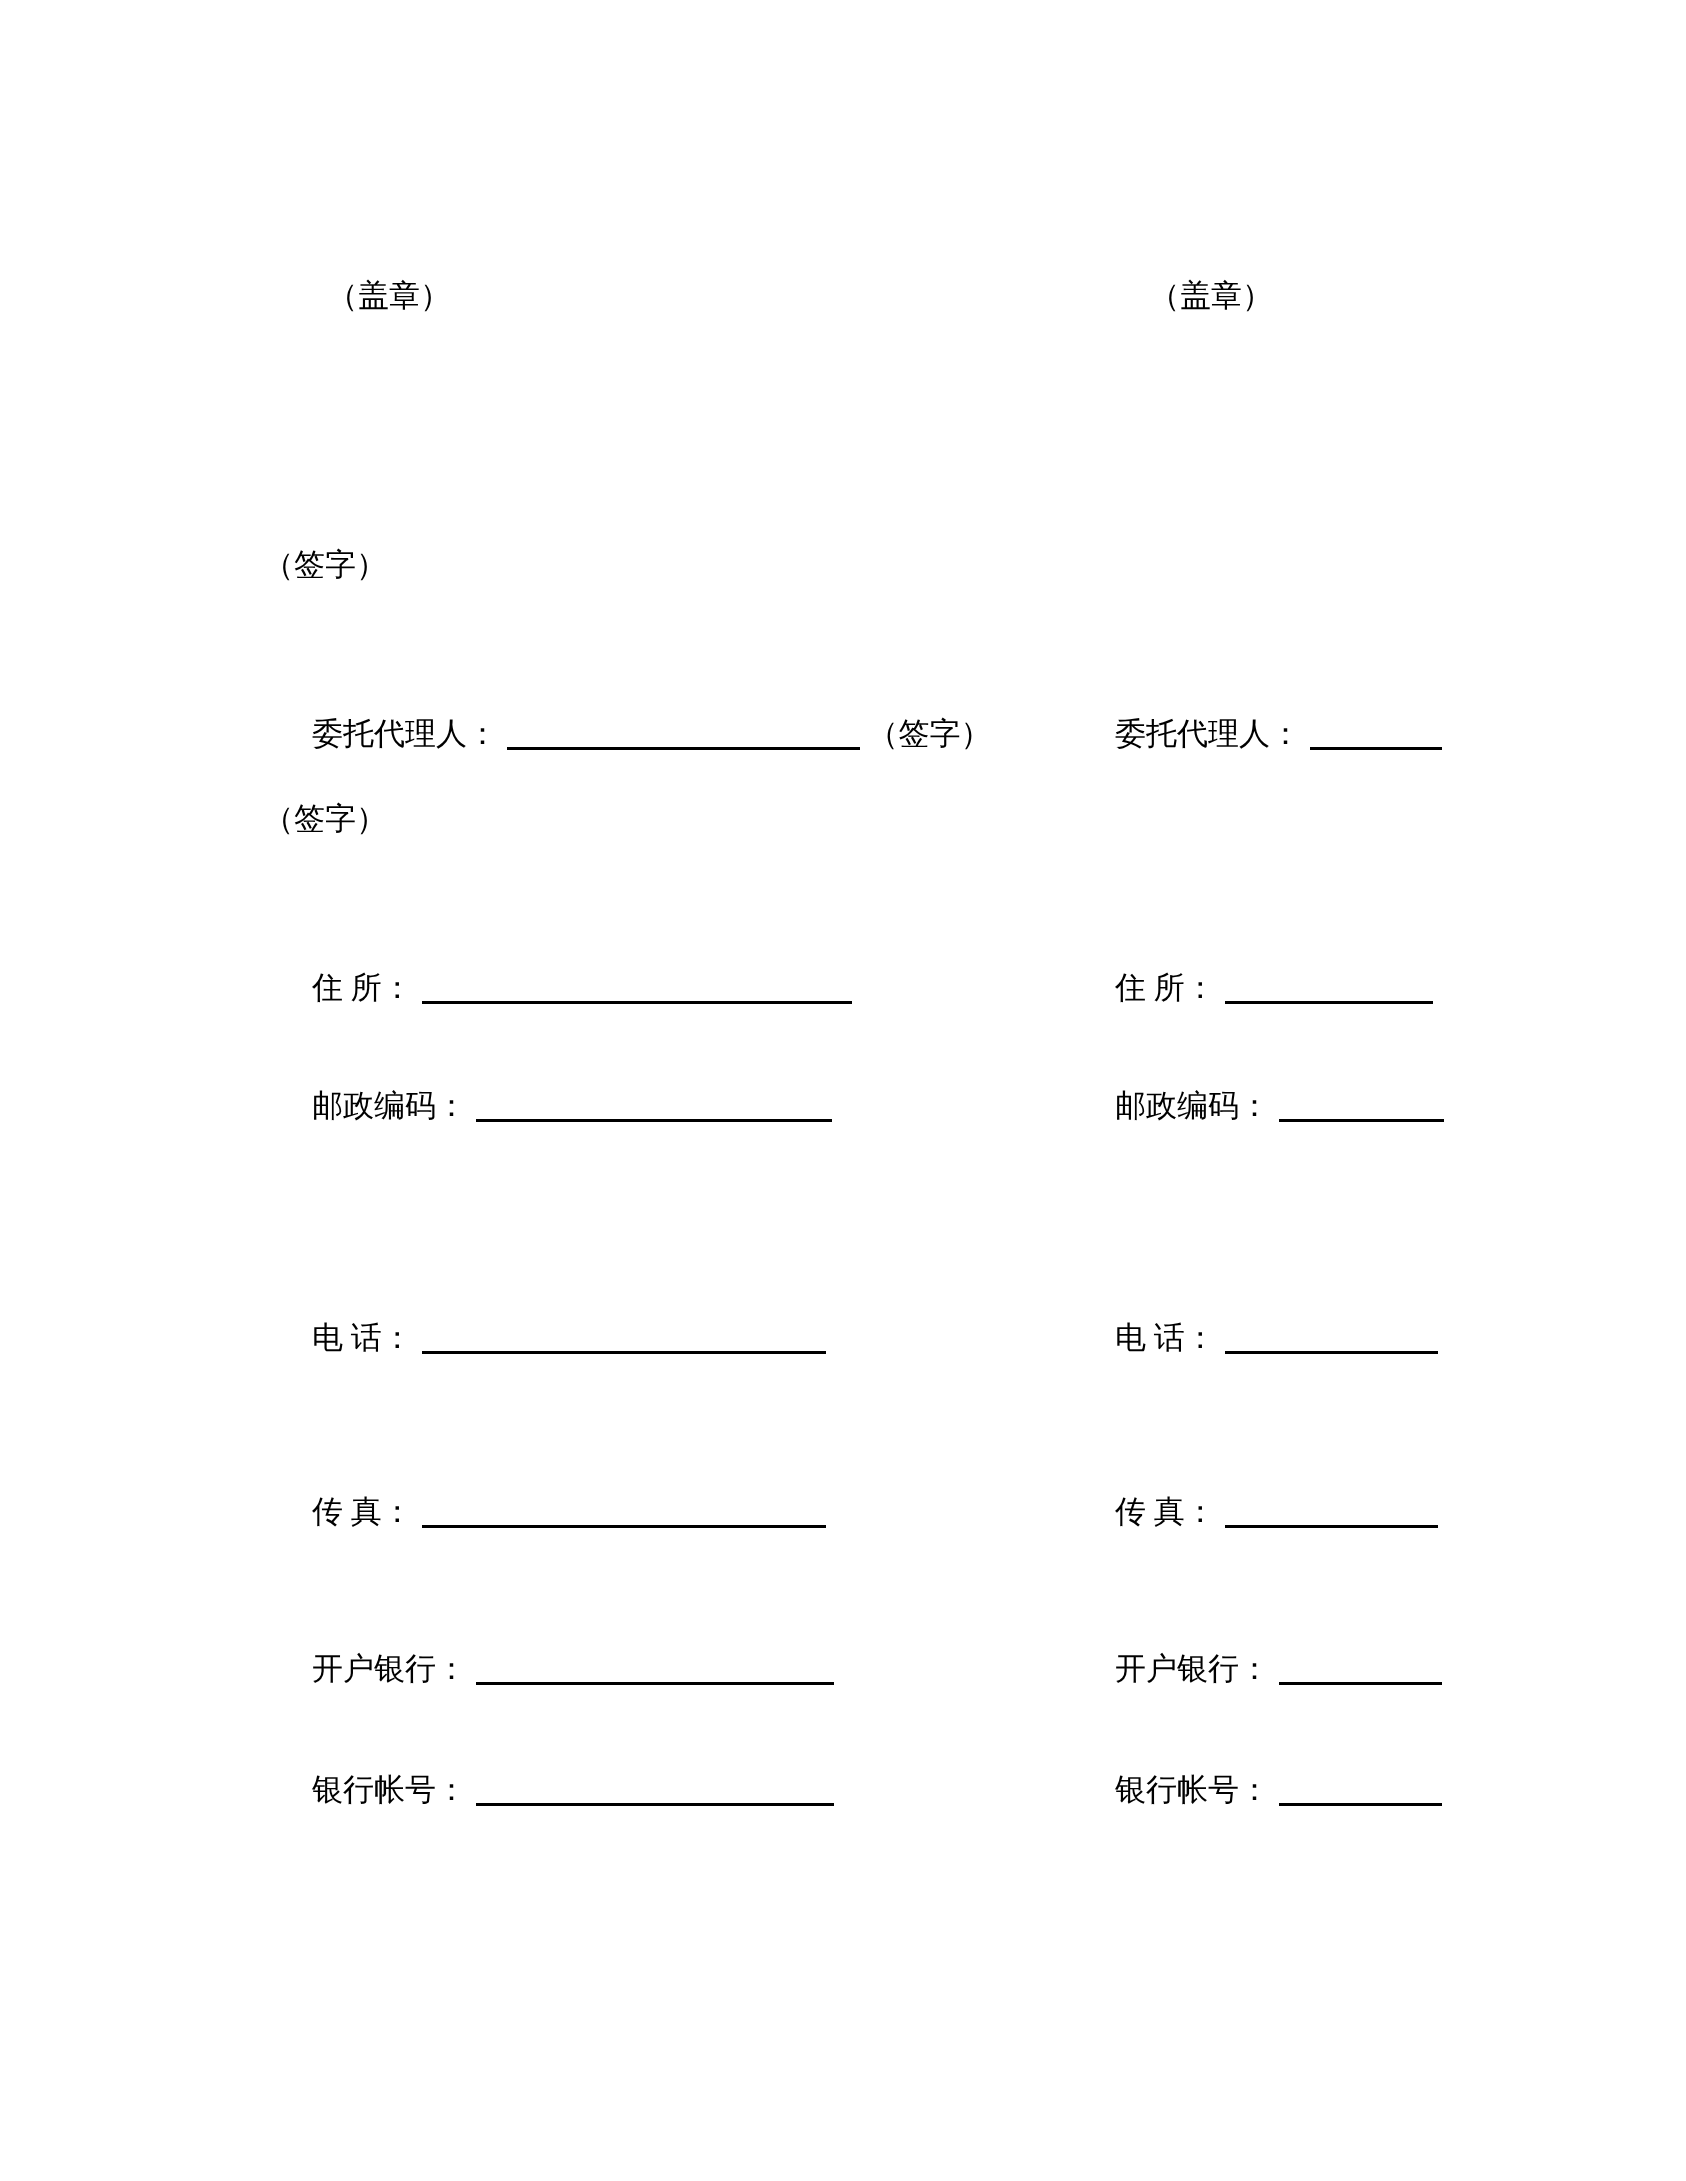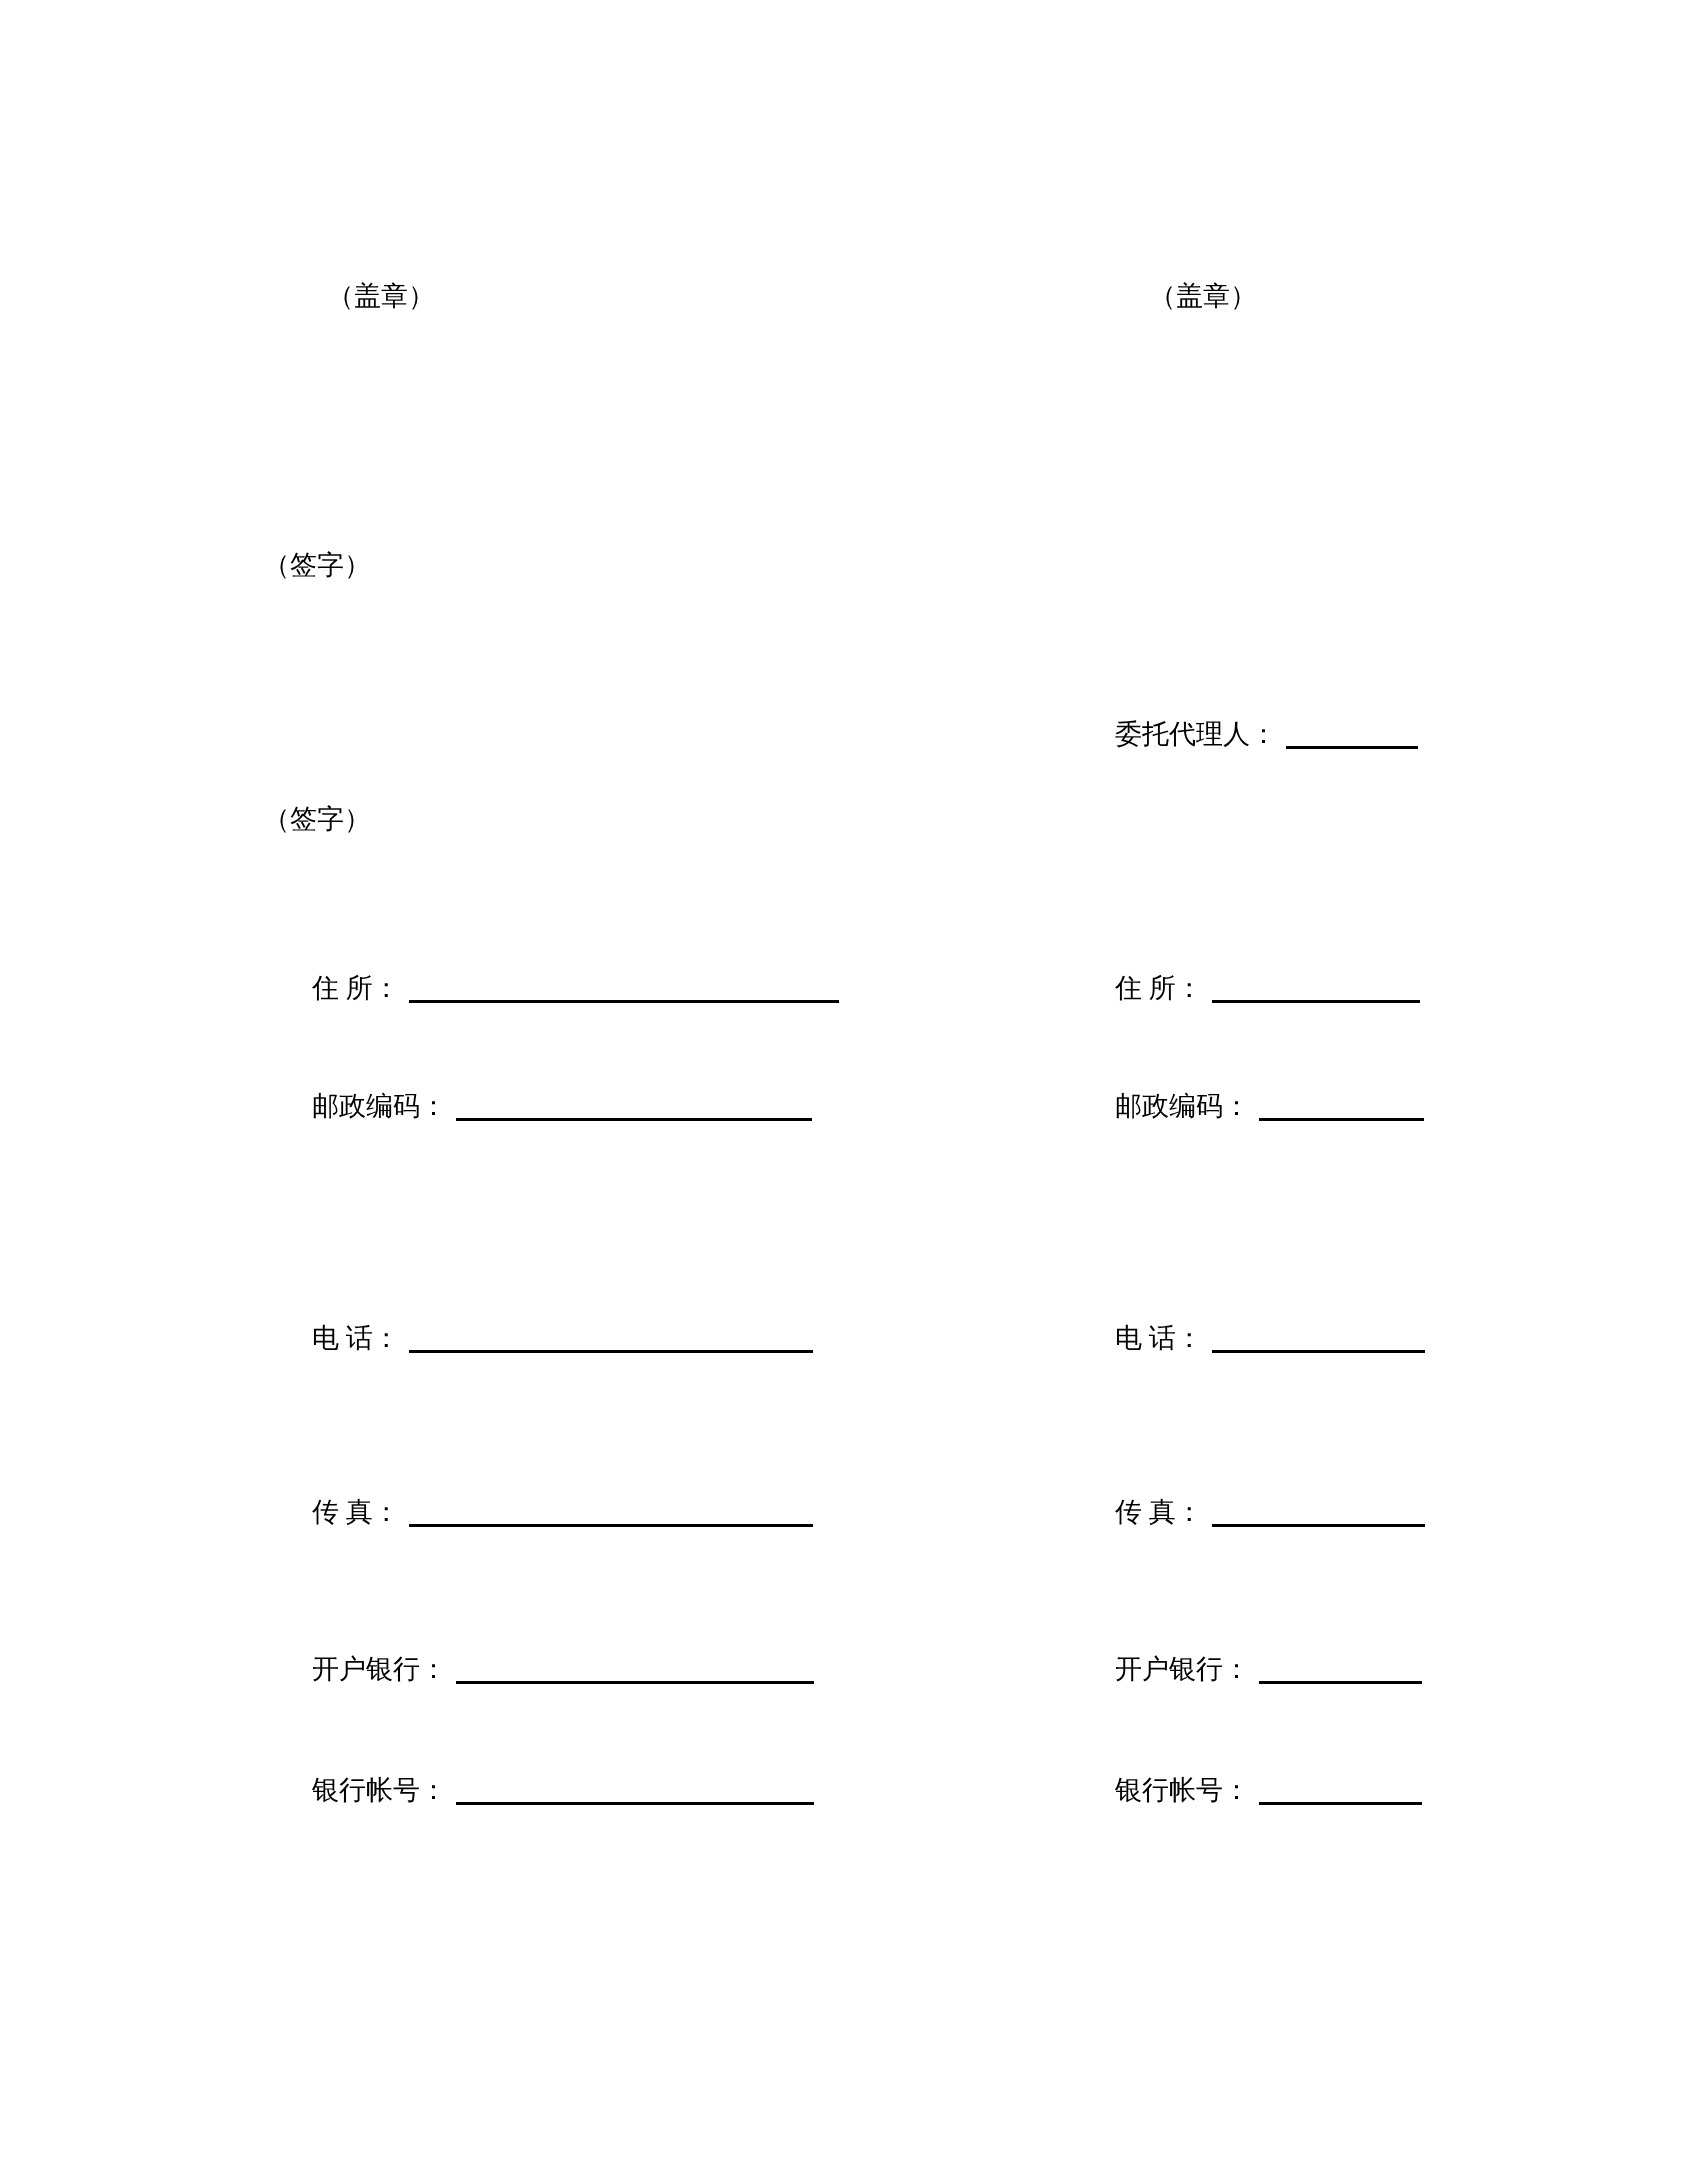--- a/index.html
+++ b/index.html
@@ -7,21 +7,21 @@
     padding: 0;
     background: #ffffff;
   }
   #page {
     position: relative;
     width: 1686px;
     height: 2182px;
     background: #ffffff;
     color: #000000;
     font-family: "Liberation Serif", "DejaVu Serif", serif;
-    font-size: 27px;
+    font-size: 31px;
     overflow: hidden;
   }
   .line {
     position: absolute;
     left: 0;
     width: 100%;
     height: 44px;
     line-height: 44px;
     white-space: nowrap;
   }
@@ -48,20 +48,21 @@
   <div class="line" style="top:274px">
     <span class="pos" style="left:327px">（盖章）</span>
     <span class="pos" style="left:1149px">（盖章）</span>
   </div>
 
   <div class="line" style="top:543px">
     <span class="pos" style="left:263px">（签字）</span>
   </div>
 
   <div class="line" style="top:712px">
+    <span class="pos" style="left:312px"><span>委托代理人：</span><span class="blank" style="width: 353px;"></span><span class="suffix">（签字）</span></span>
     <span class="pos" style="left:1115px"><span>委托代理人：</span><span class="blank" style="width: 132px;"></span></span>
   </div>
   <div class="line" style="top:797px">
     <span class="pos" style="left:263px">（签字）</span>
   </div>
 
   <div class="line" style="top:966px">
     <span class="pos" style="left:312px"><span>住 所：</span><span class="blank" style="width: 430px;"></span></span>
     <span class="pos" style="left:1115px"><span>住 所：</span><span class="blank" style="width: 208px;"></span></span>
   </div>

